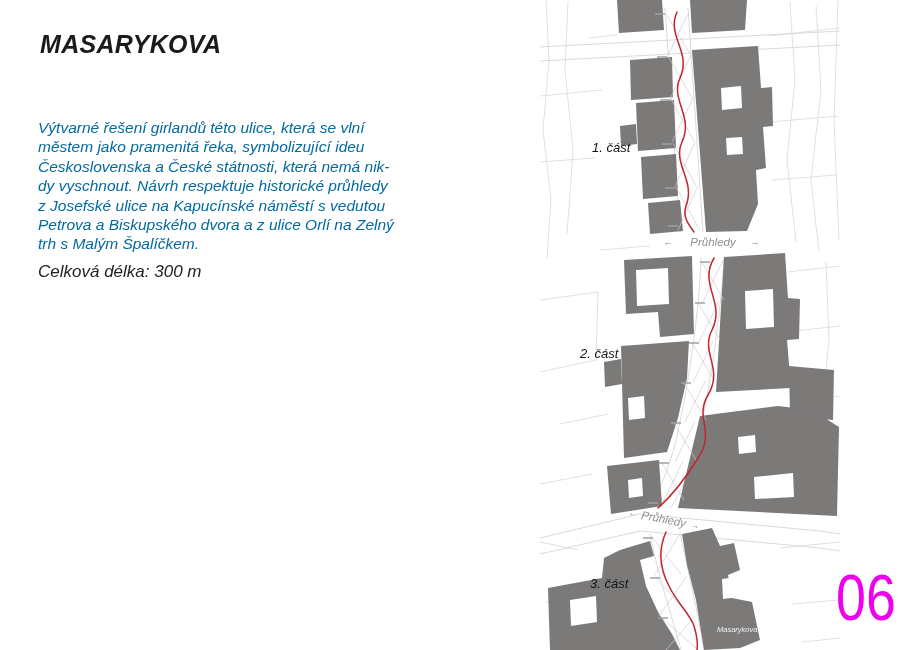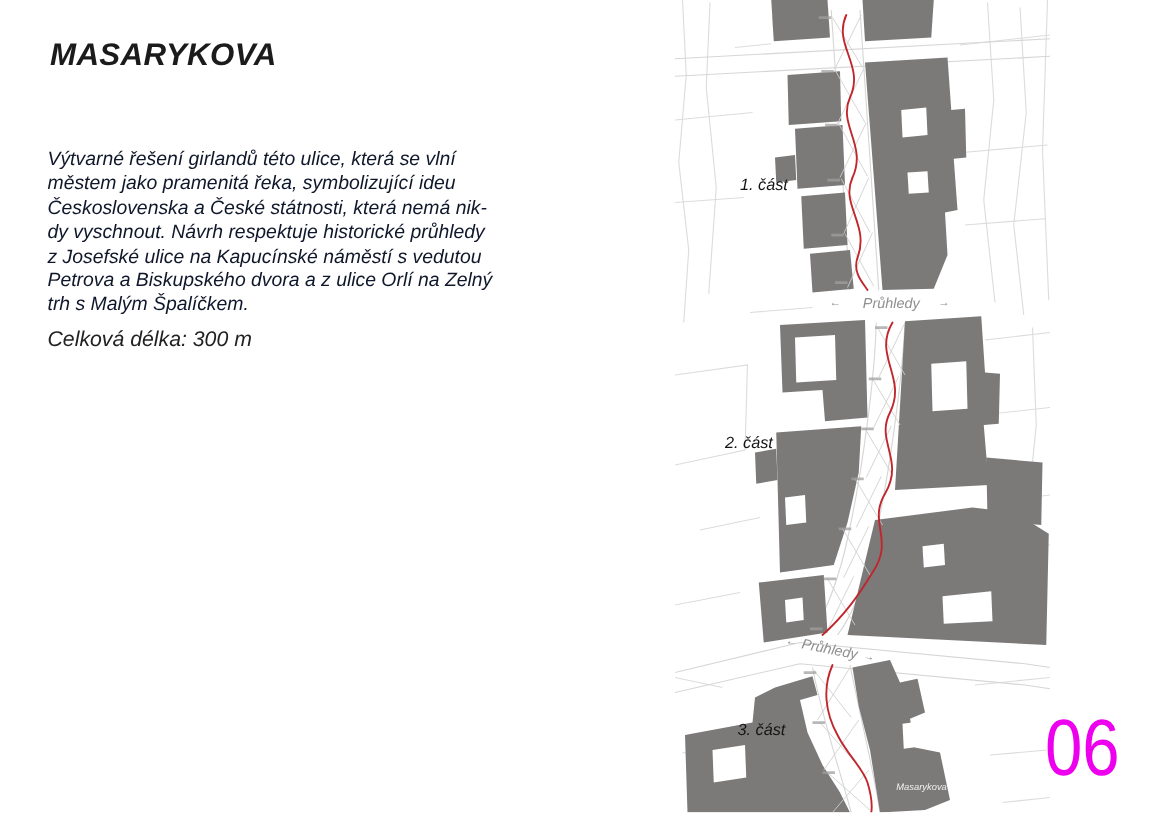--- a/index.html
+++ b/index.html
@@ -8,21 +8,21 @@
     overflow:hidden; font-family:"Liberation Sans", sans-serif;
   }
   .title {
     position:absolute; left:40px; top:30px;
     font-size:25px; font-weight:bold; font-style:italic;
     color:#1b1b1b; letter-spacing:.3px;
   }
   .desc {
     position:absolute; left:38px; top:118px; width:430px;
     font-size:15.5px; line-height:19.4px; font-style:italic;
-    color:#0f172a; white-space:pre-line;
+    color:#0369a1; white-space:pre-line;
   }
   .note {
     position:absolute; left:38px; top:262px;
     font-size:17px; font-style:italic; color:#222;
   }
   .pagenum {
     position:absolute; left:836px; top:568px;
     font-size:64px; line-height:.95; color:#ed00ed;
     transform:scaleX(.84); transform-origin:left top;
   }

